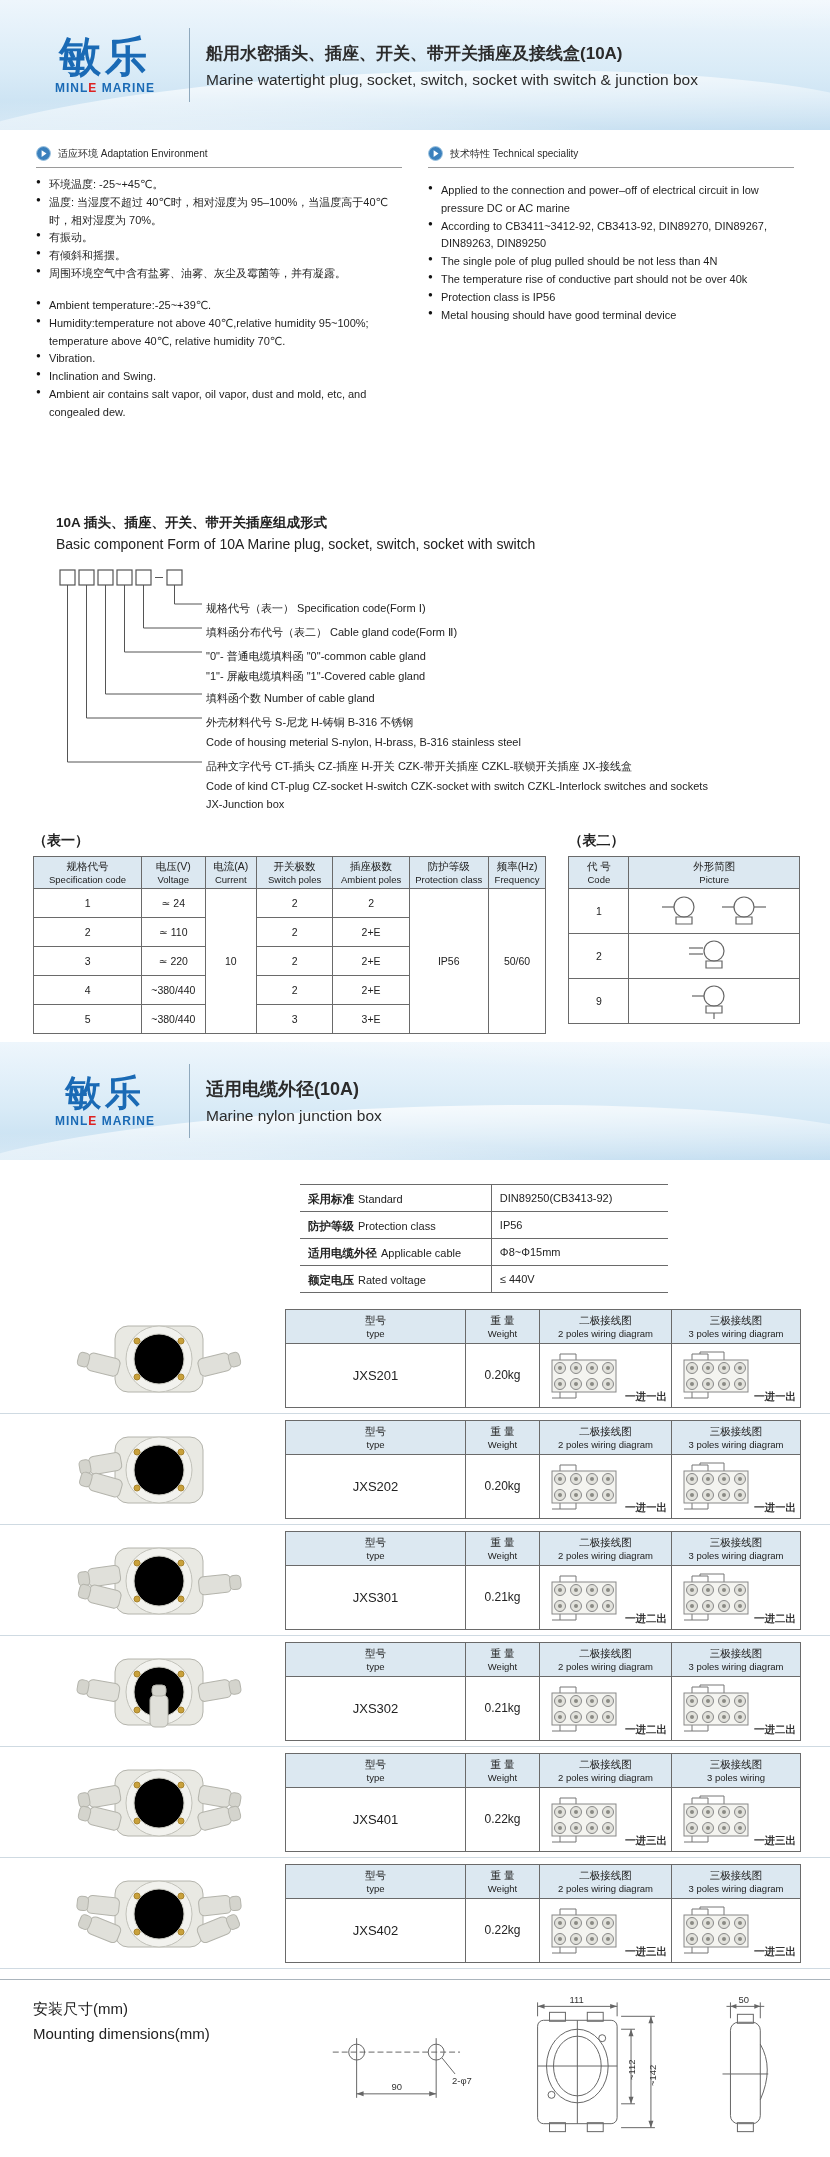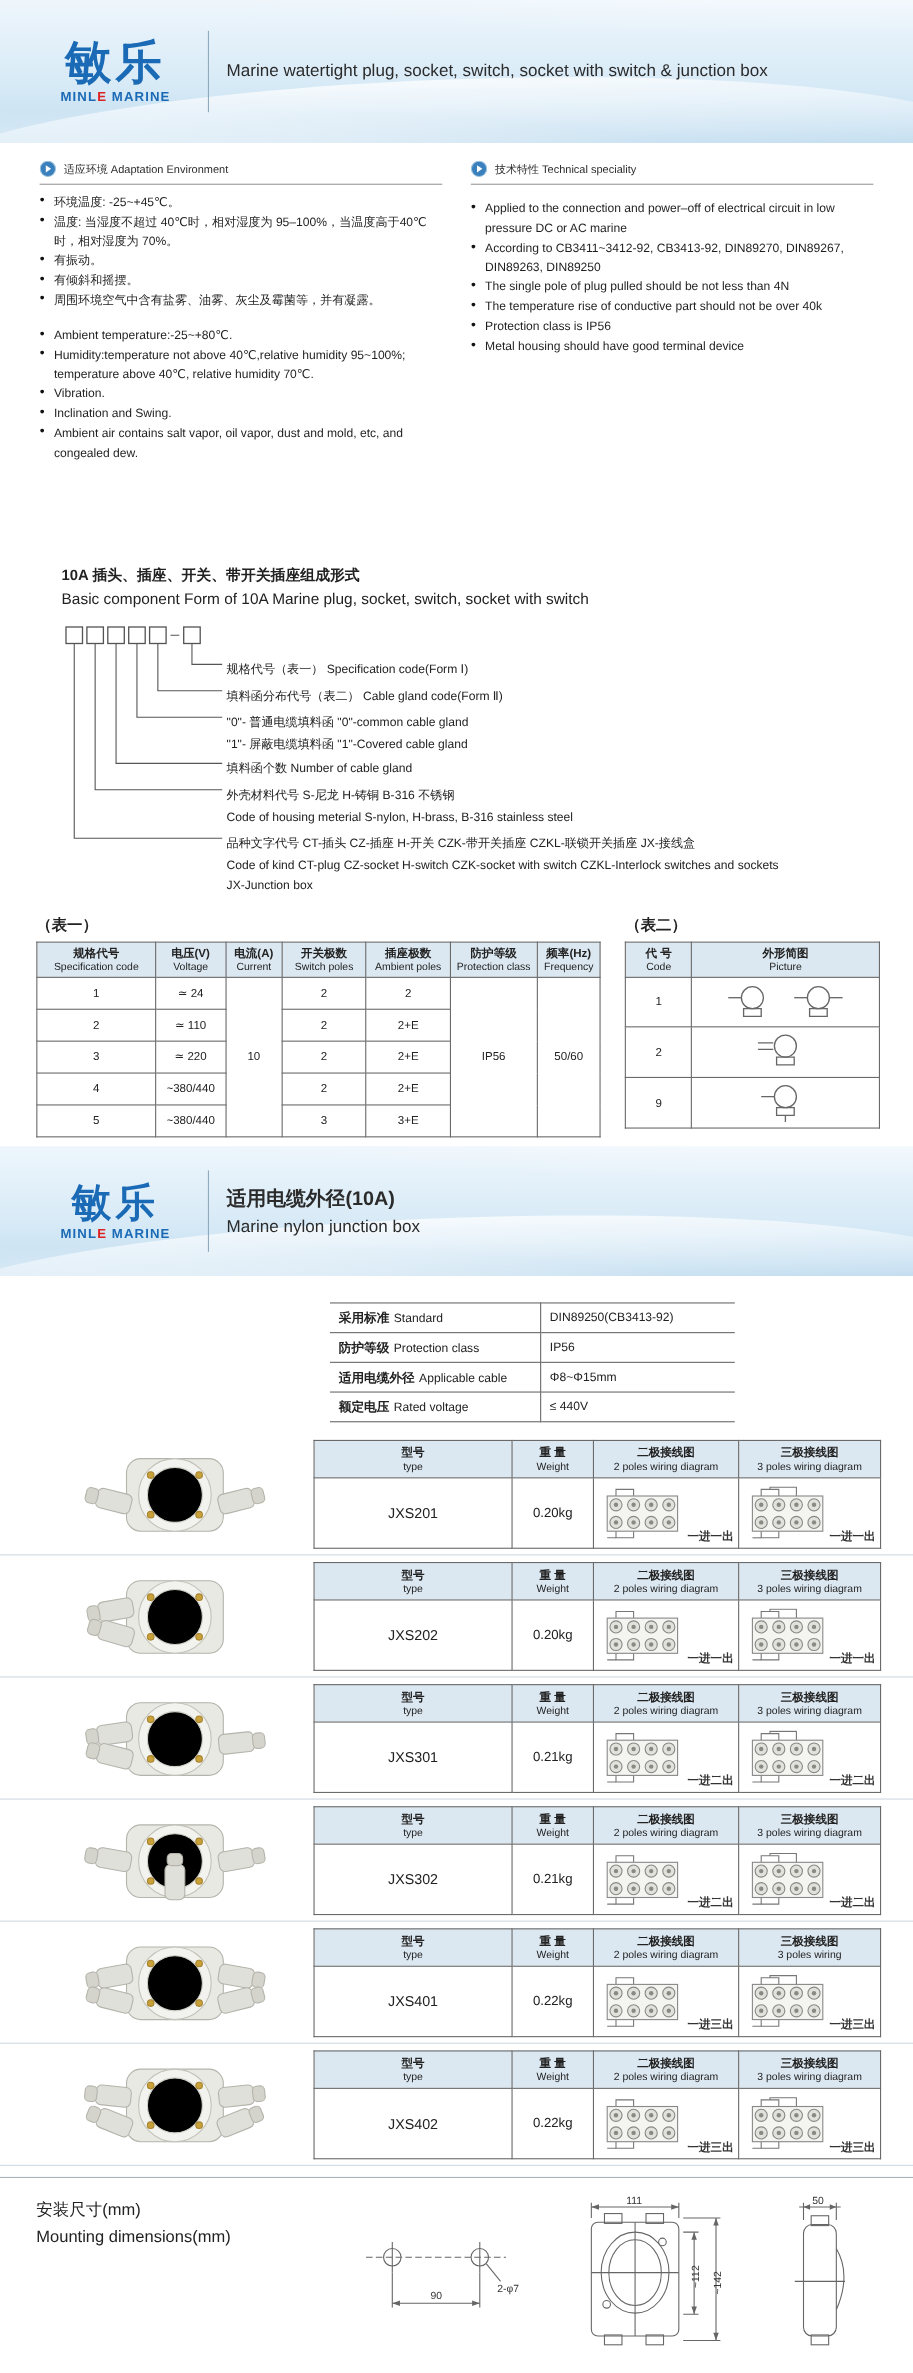--- a/index.html
+++ b/index.html
@@ -49,21 +49,21 @@
   .comp-svg text { font-size:11px; fill:#222; }
   .comp-svg .ln { stroke:#555; stroke-width:1; fill:none; }
   .comp-svg .bx { fill:none; stroke:#555; stroke-width:1.2; }
 
   
   .tables-row { display:flex; gap:22px; padding:14px 30px 0 33px; }
   .tbl-caption { font-size:14px; font-weight:bold; color:#222; margin-bottom:6px; }
   table.grid { border-collapse:collapse; }
   table.grid th, table.grid td { border:1px solid #6a6a6a; text-align:center; vertical-align:middle; }
   table.grid th { background:#dce8f1; padding:3px 2px; font-weight:normal; }
-  .th-cn { font-size:10.5px; font-weight:bold; color:#222; }
+  .th-cn { font-size:10.5px; font-weight:normal; color:#222; }
   .th-en { font-size:9.5px; color:#222; }
   table.t1 td { font-size:10.5px; height:29px; padding:0 2px; color:#222; }
   table.t2 td { font-size:10.5px; color:#222; }
   table.t2 .pic-cell { height:45px; }
   .pic-svg .s { fill:none; stroke:#666; stroke-width:1.2; }
 
   
   .spec { margin:24px 0 0 300px; width:368px; }
   table.spec-t { border-collapse:collapse; width:100%; }
   table.spec-t td { border-top:1px solid #6a6a6a; border-bottom:1px solid #6a6a6a; padding:4px 8px; height:26px; }
@@ -173,20 +173,21 @@
     </svg>
 
   <div class="band band1">
     <div class="band-inner">
       <div class="logo">
         <div class="logo-cn">敏乐</div>
         <div class="logo-en"><span>MINL</span><span class="red">E</span><span> MARINE</span></div>
       </div>
       <div class="vline"></div>
       <div class="band-titles">
+        <div class="band-title-cn">船用水密插头、插座、开关、带开关插座及接线盒(10A)</div>
         <div class="band-title-en">Marine watertight plug, socket, switch, socket with switch &amp; junction box</div>
       </div>
     </div>
   </div>
 
   <div class="columns">
     <div class="col">
       <div class="sec-head">
         <svg class="sec-icon" viewBox="0 0 16 16">
           <circle cx="8" cy="8" r="7.4" fill="#3a80bd"></circle>
@@ -196,21 +197,21 @@
         <span class="sec-title">适应环境 Adaptation Environment</span>
       </div>
       <ul class="bullets">
         <li>环境温度: -25~+45℃。</li>
         <li>温度: 当湿度不超过 40℃时，相对湿度为 95–100%，当温度高于40℃时，相对湿度为 70%。</li>
         <li>有振动。</li>
         <li>有倾斜和摇摆。</li>
         <li>周围环境空气中含有盐雾、油雾、灰尘及霉菌等，并有凝露。</li>
       </ul>
       <ul class="bullets en">
-        <li>Ambient temperature:-25~+80℃.</li>
+        <li>Ambient temperature:-25~+39℃.</li>
         <li>Humidity:temperature not above 40℃,relative humidity 95~100%; temperature above 40℃, relative humidity 70℃.</li>
         <li>Vibration.</li>
         <li>Inclination and Swing.</li>
         <li>Ambient air contains salt vapor, oil vapor, dust and mold, etc, and congealed dew.</li>
       </ul>
     </div>
     <div class="col">
       <div class="sec-head">
         <svg class="sec-icon" viewBox="0 0 16 16">
           <circle cx="8" cy="8" r="7.4" fill="#3a80bd"></circle>

